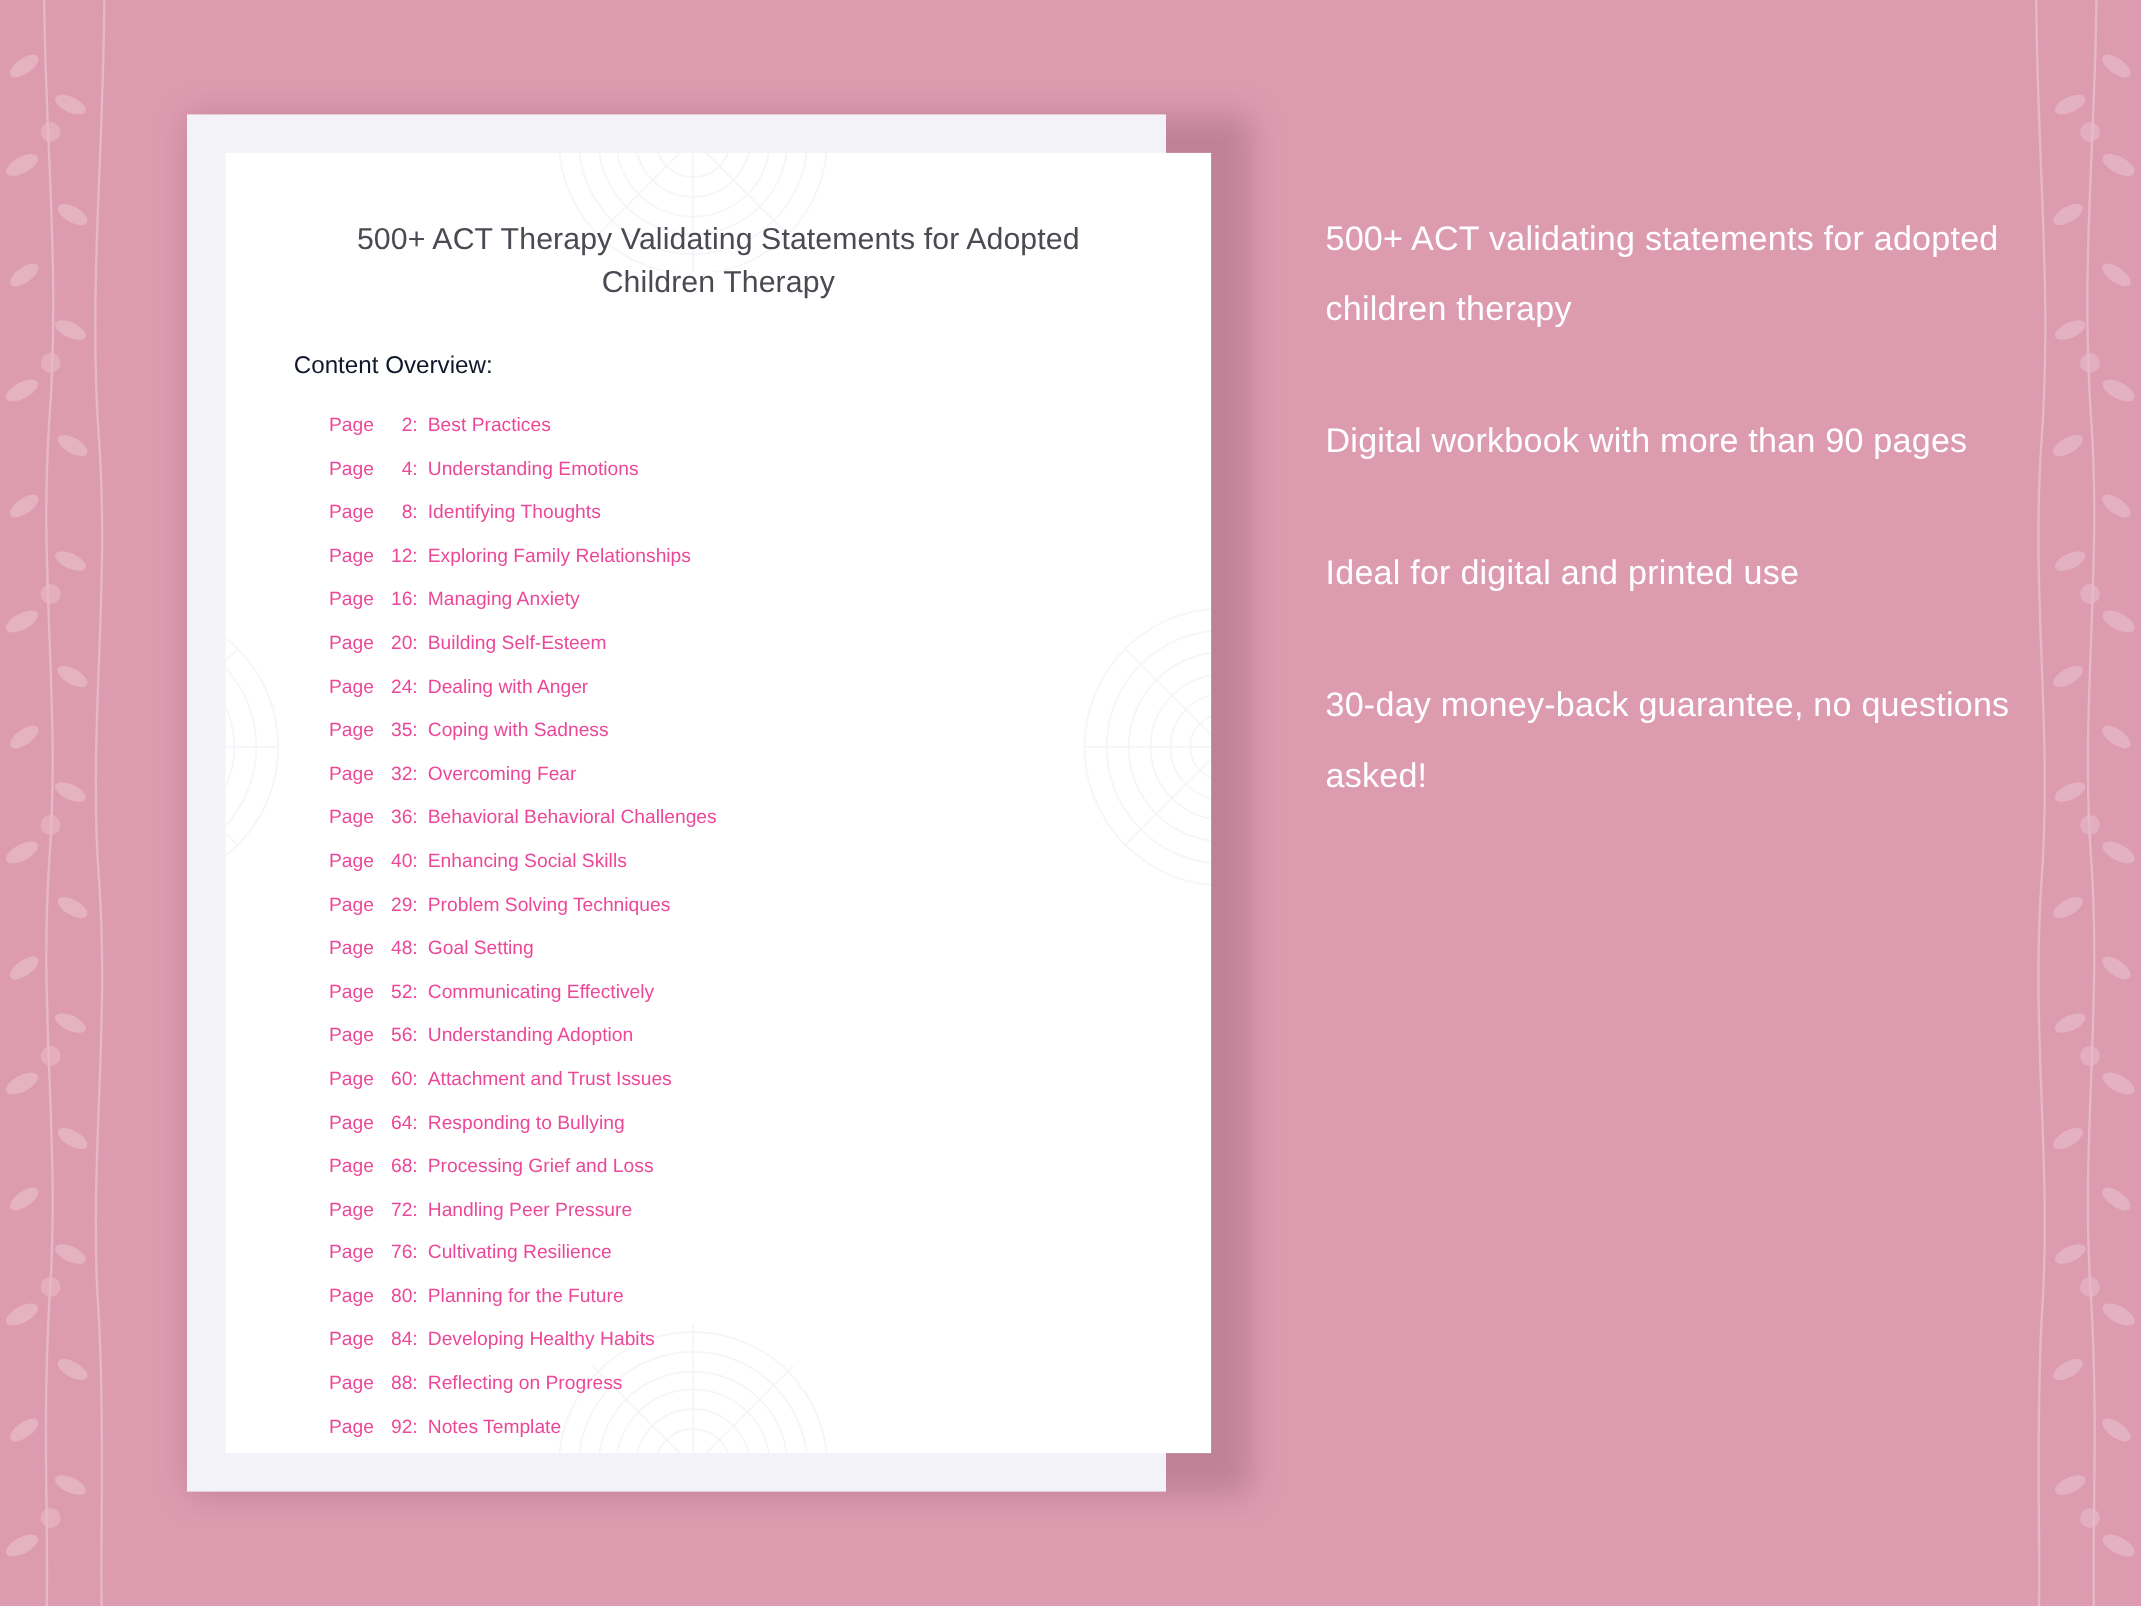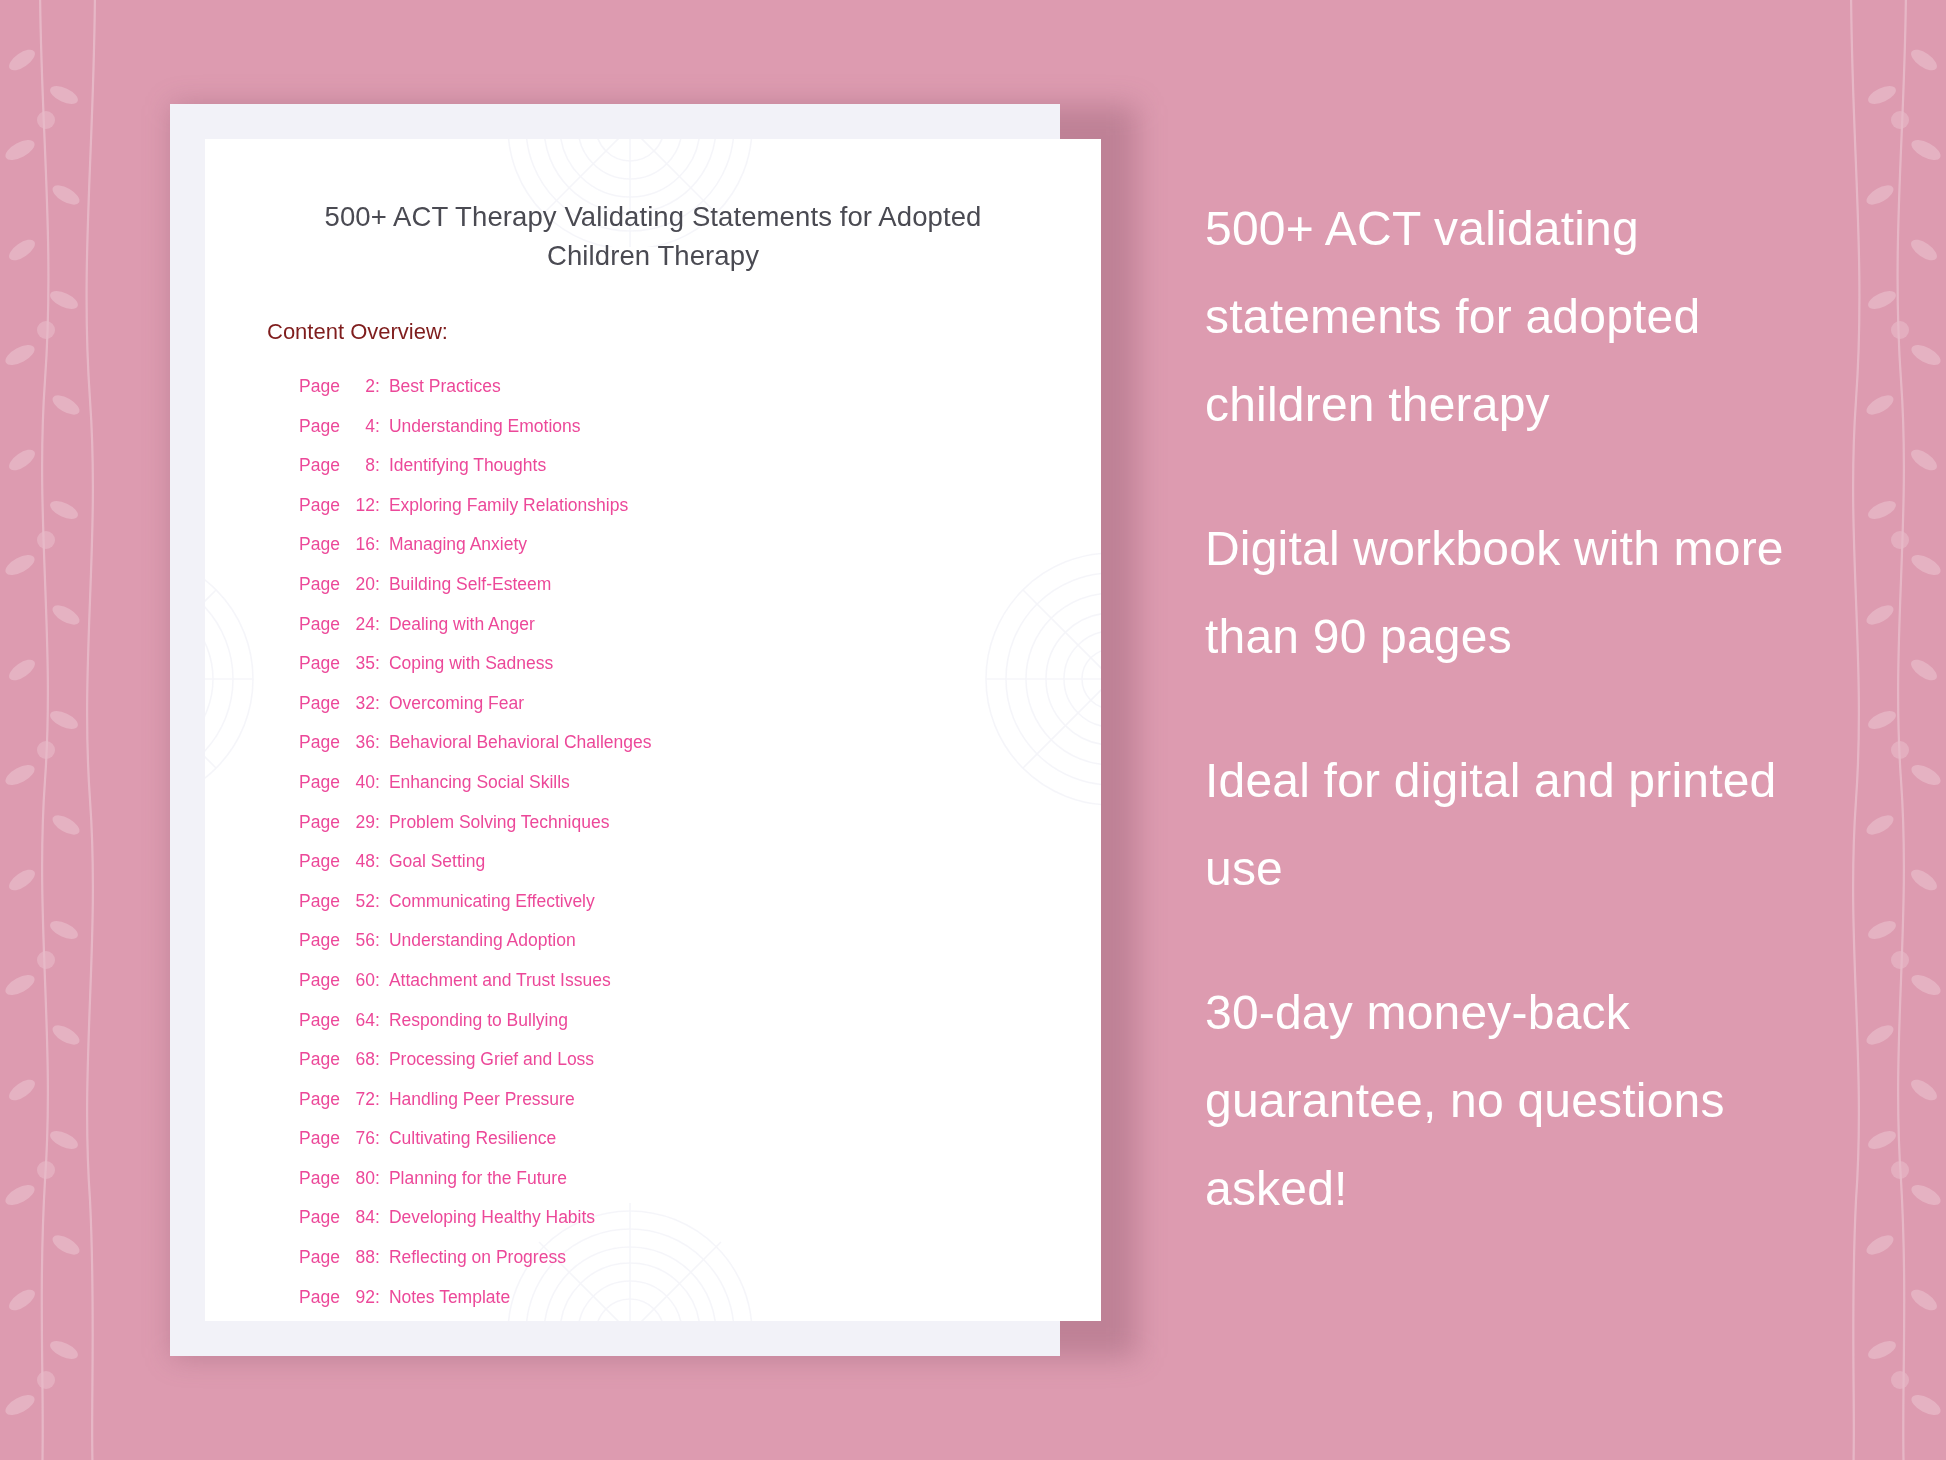--- a/index.html
+++ b/index.html
@@ -73,21 +73,21 @@
     line-height: 39px;
     font-weight: 400;
     color: #4a4a52;
     letter-spacing: 0.1px;
   }
 
   .overview-label {
     position: relative;
     margin: 44px 0 0 62px;
     font-size: 22px;
-    color: #7f1d1d;
+    color: #0f172a;
     font-weight: 400;
   }
 
   .toc {
     position: relative;
     margin: 22px 0 0 0;
     padding: 0 0 0 94px;
     list-style: none;
   }
   .toc li {
@@ -119,22 +119,22 @@
   
   .copy {
     position: absolute;
     left: 1205px;
     top: 185px;
     width: 640px;
     color: #ffffff;
   }
   .copy p {
     margin: 0 0 56px 0;
-    font-size: 48px;
-    line-height: 88px;
+    font-size: 31px;
+    line-height: 64px;
     font-weight: 400;
     letter-spacing: 0.2px;
   }
   .copy p:last-child { margin-bottom: 0; }
 </style>
 </head>
 <body>
 
 <div class="floral-band left">
   <svg viewBox="0 0 118 1460" width="118" height="1460">

